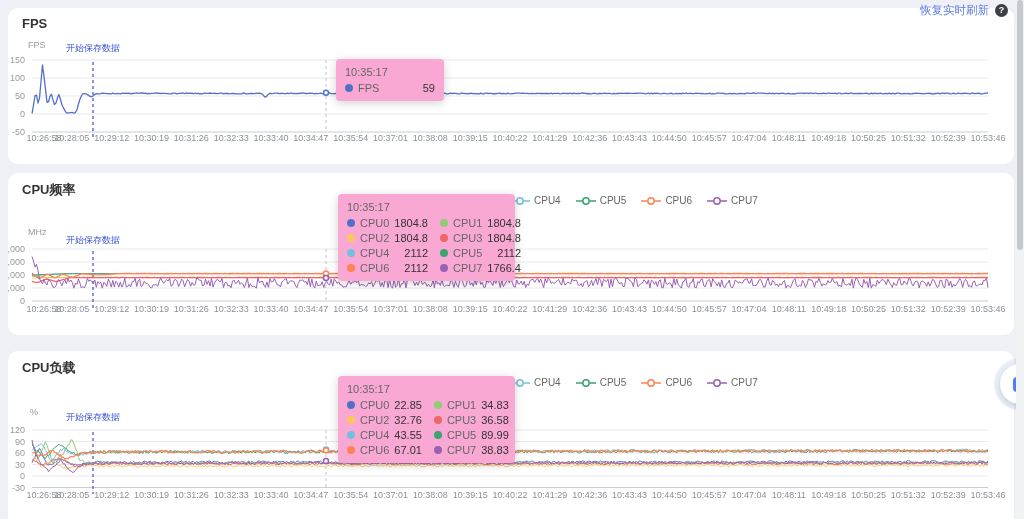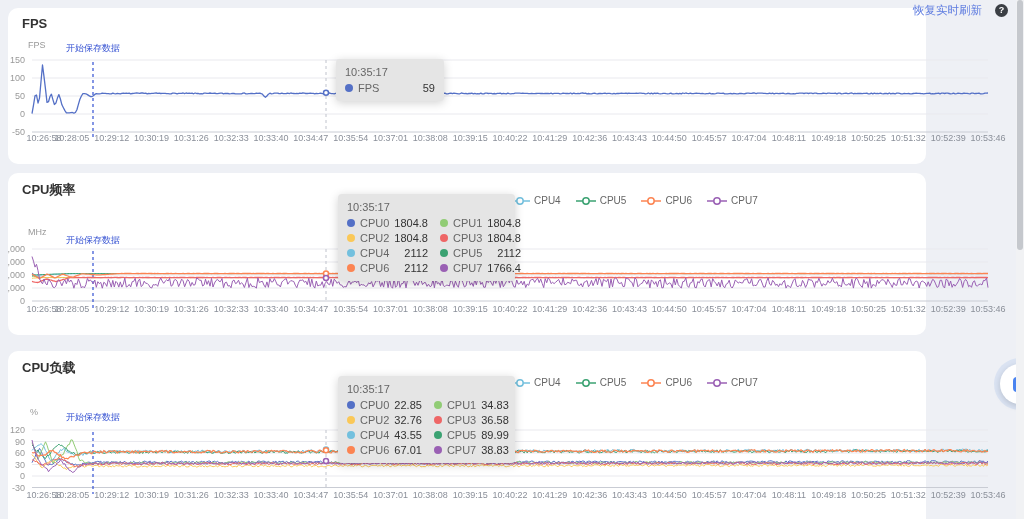--- a/index.html
+++ b/index.html
@@ -1,27 +1,27 @@
 <!DOCTYPE html>
 <html><head>
 <meta charset="utf-8">
 <style>
   html,body{margin:0;padding:0;}
   body{background:#eef0f5;font-family:"Liberation Sans","DejaVu Sans",sans-serif;}
   .page{position:relative;width:1024px;height:519px;overflow:hidden;background:#eef0f5;}
-  .card{position:absolute;left:8px;width:918px;background:#fff;border-radius:10px;}
+  .card{position:absolute;left:8px;width:1006px;background:#fff;border-radius:10px;}
   #card0{top:8px;height:156px;}
   #card1{top:173px;height:162px;}
   #card2{top:351px;height:190px;}
   .card h3{position:absolute;left:14px;top:8px;margin:0;font-size:13px;font-weight:700;color:#333;z-index:1;}
   svg.chart{position:absolute;left:0;top:0;display:block;}
-  .topbar{position:absolute;top:3px;right:16px;display:flex;align-items:center;gap:13px;z-index:9;}
+  .topbar{position:absolute;top:3px;right:16px;display:flex;align-items:center;gap:6px;z-index:9;}
   .refresh-link{color:#5e7ce0;font-size:11.5px;cursor:pointer;text-decoration:none;}
   .help-icon{width:13px;height:13px;border-radius:50%;background:#3b3f45;color:#fff;font-size:9px;font-weight:700;display:flex;align-items:center;justify-content:center;cursor:pointer;line-height:1;}
-  .tooltip{position:absolute;background:#e5e5e5;border-radius:4px;box-shadow:0 2px 10px rgba(0,0,0,.18);padding:7px 9px;z-index:5;font-size:11px;color:#666;box-sizing:border-box;white-space:nowrap;}
+  .tooltip{position:absolute;background:#f9a8d4;border-radius:4px;box-shadow:0 2px 10px rgba(0,0,0,.18);padding:7px 9px;z-index:5;font-size:11px;color:#666;box-sizing:border-box;white-space:nowrap;}
   .tt-time{margin-bottom:4px;}
   .tt-grid{display:grid;column-gap:12px;row-gap:3px;}
   .tt-item{display:flex;align-items:center;gap:5px;}
   .tt-item i{width:8px;height:8px;border-radius:50%;flex:none;}
   .tt-name{color:#666;}
   .tt-val{margin-left:auto;font-weight:400;color:#333;}
   .legend{position:absolute;display:flex;gap:15px;align-items:center;z-index:2;}
   .legend-item{display:flex;align-items:center;gap:4px;font-size:10px;color:#666;cursor:pointer;}
   .scrollbar{position:absolute;right:0;top:0;width:8px;height:519px;background:#f1f2f4;z-index:10;}
   .scroll-thumb{position:absolute;right:1px;top:0;width:6px;height:250px;border-radius:3px;background:#c5c8cd;}

